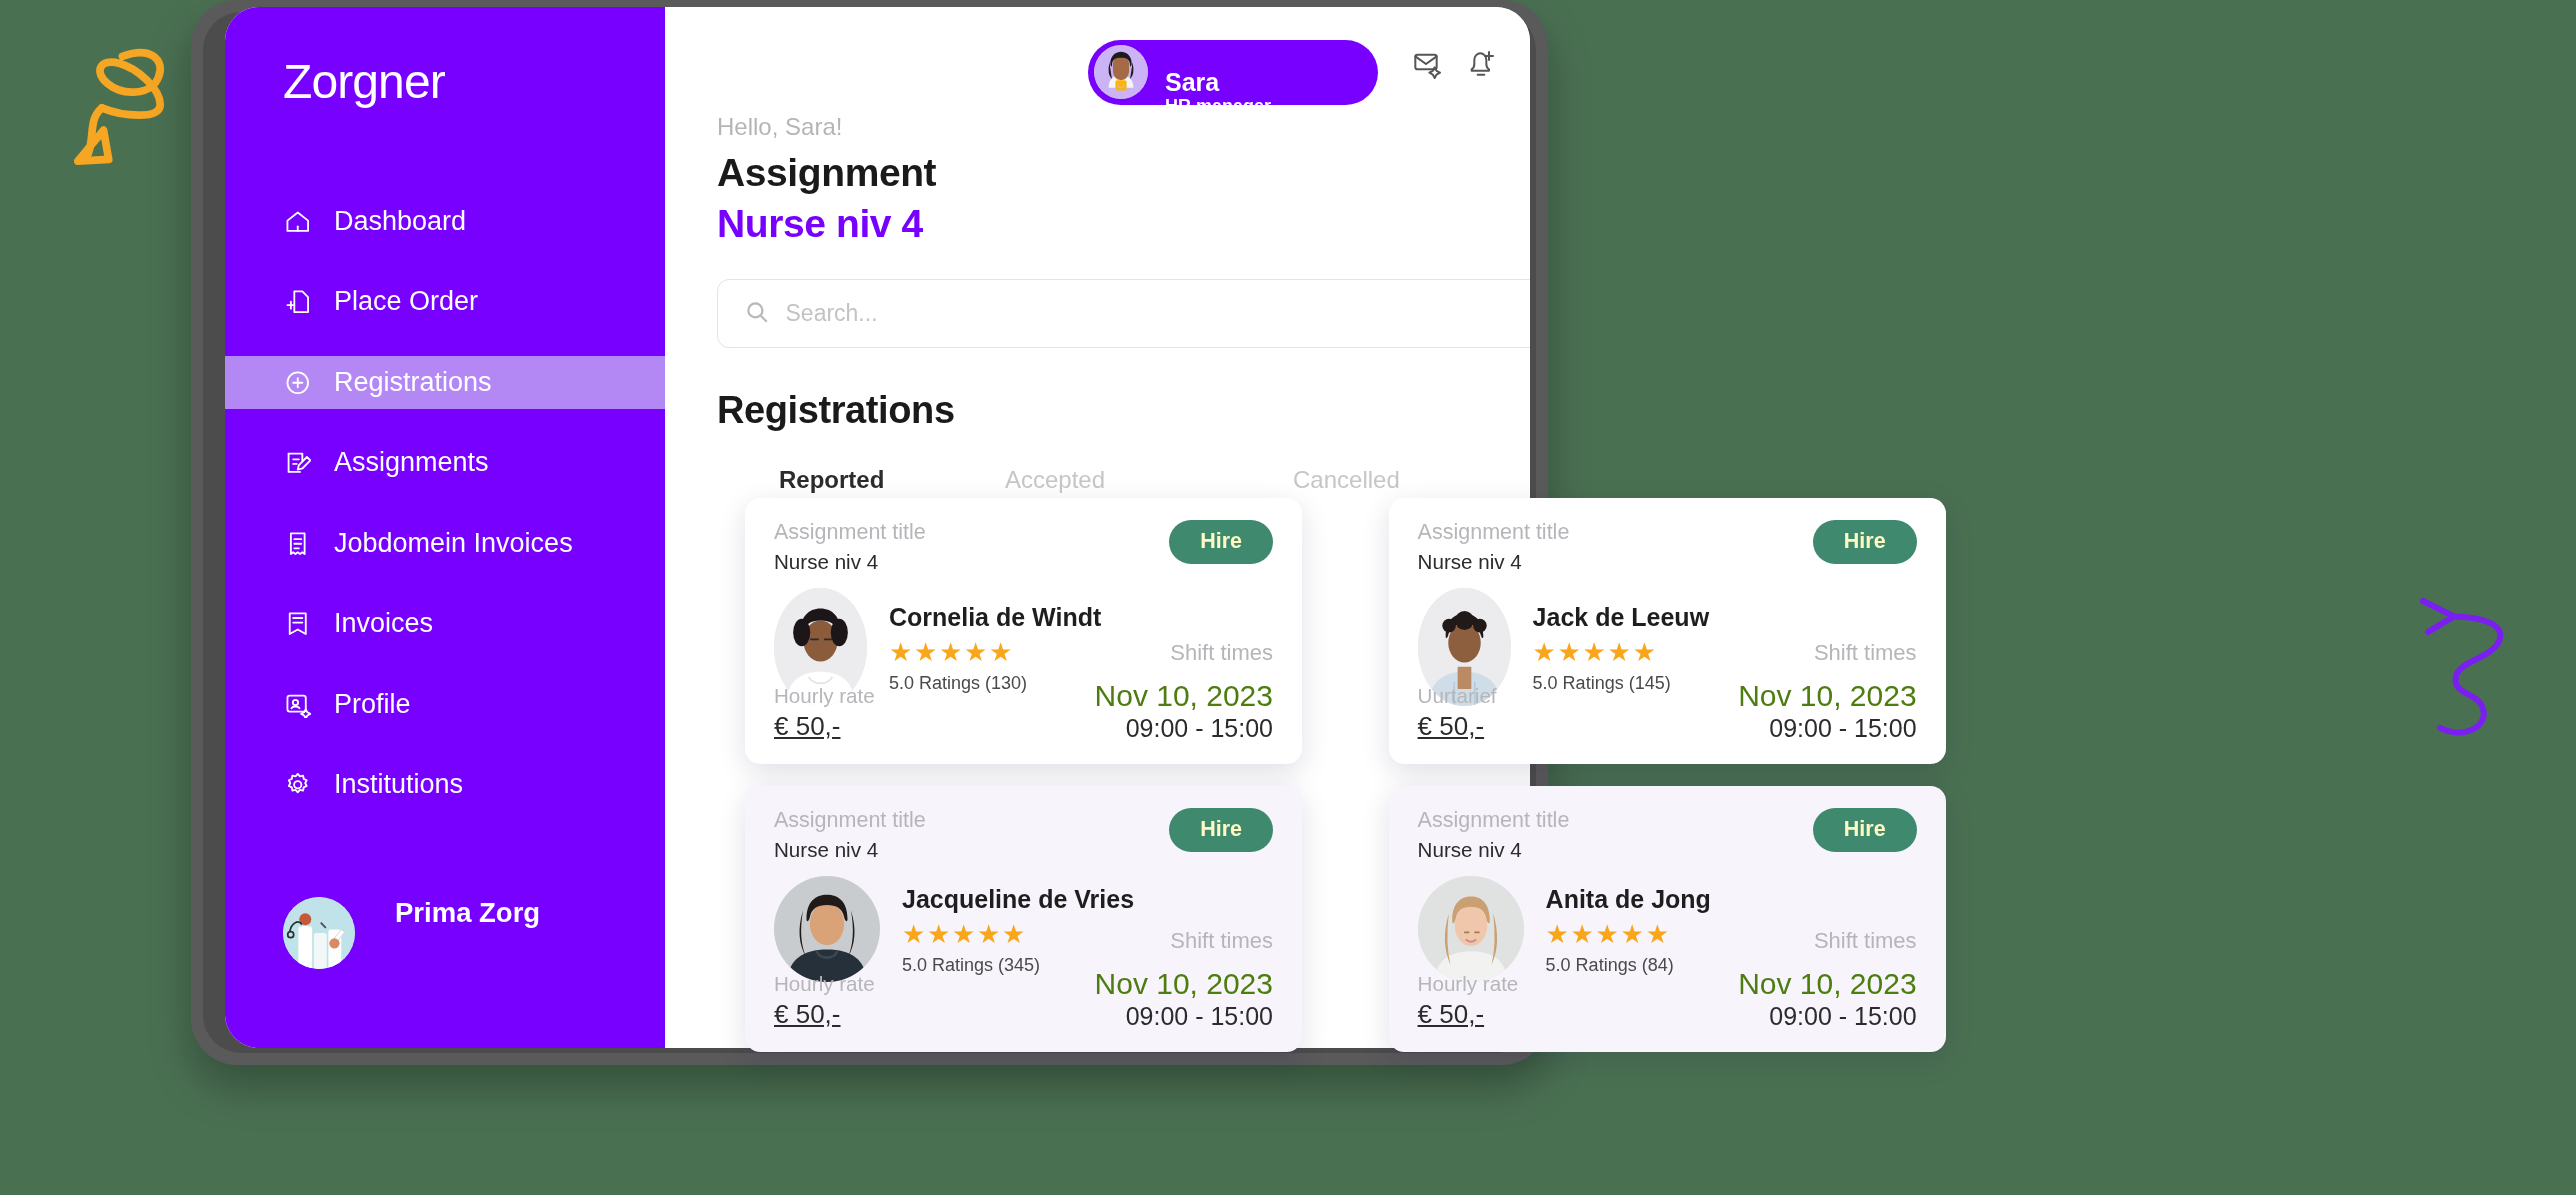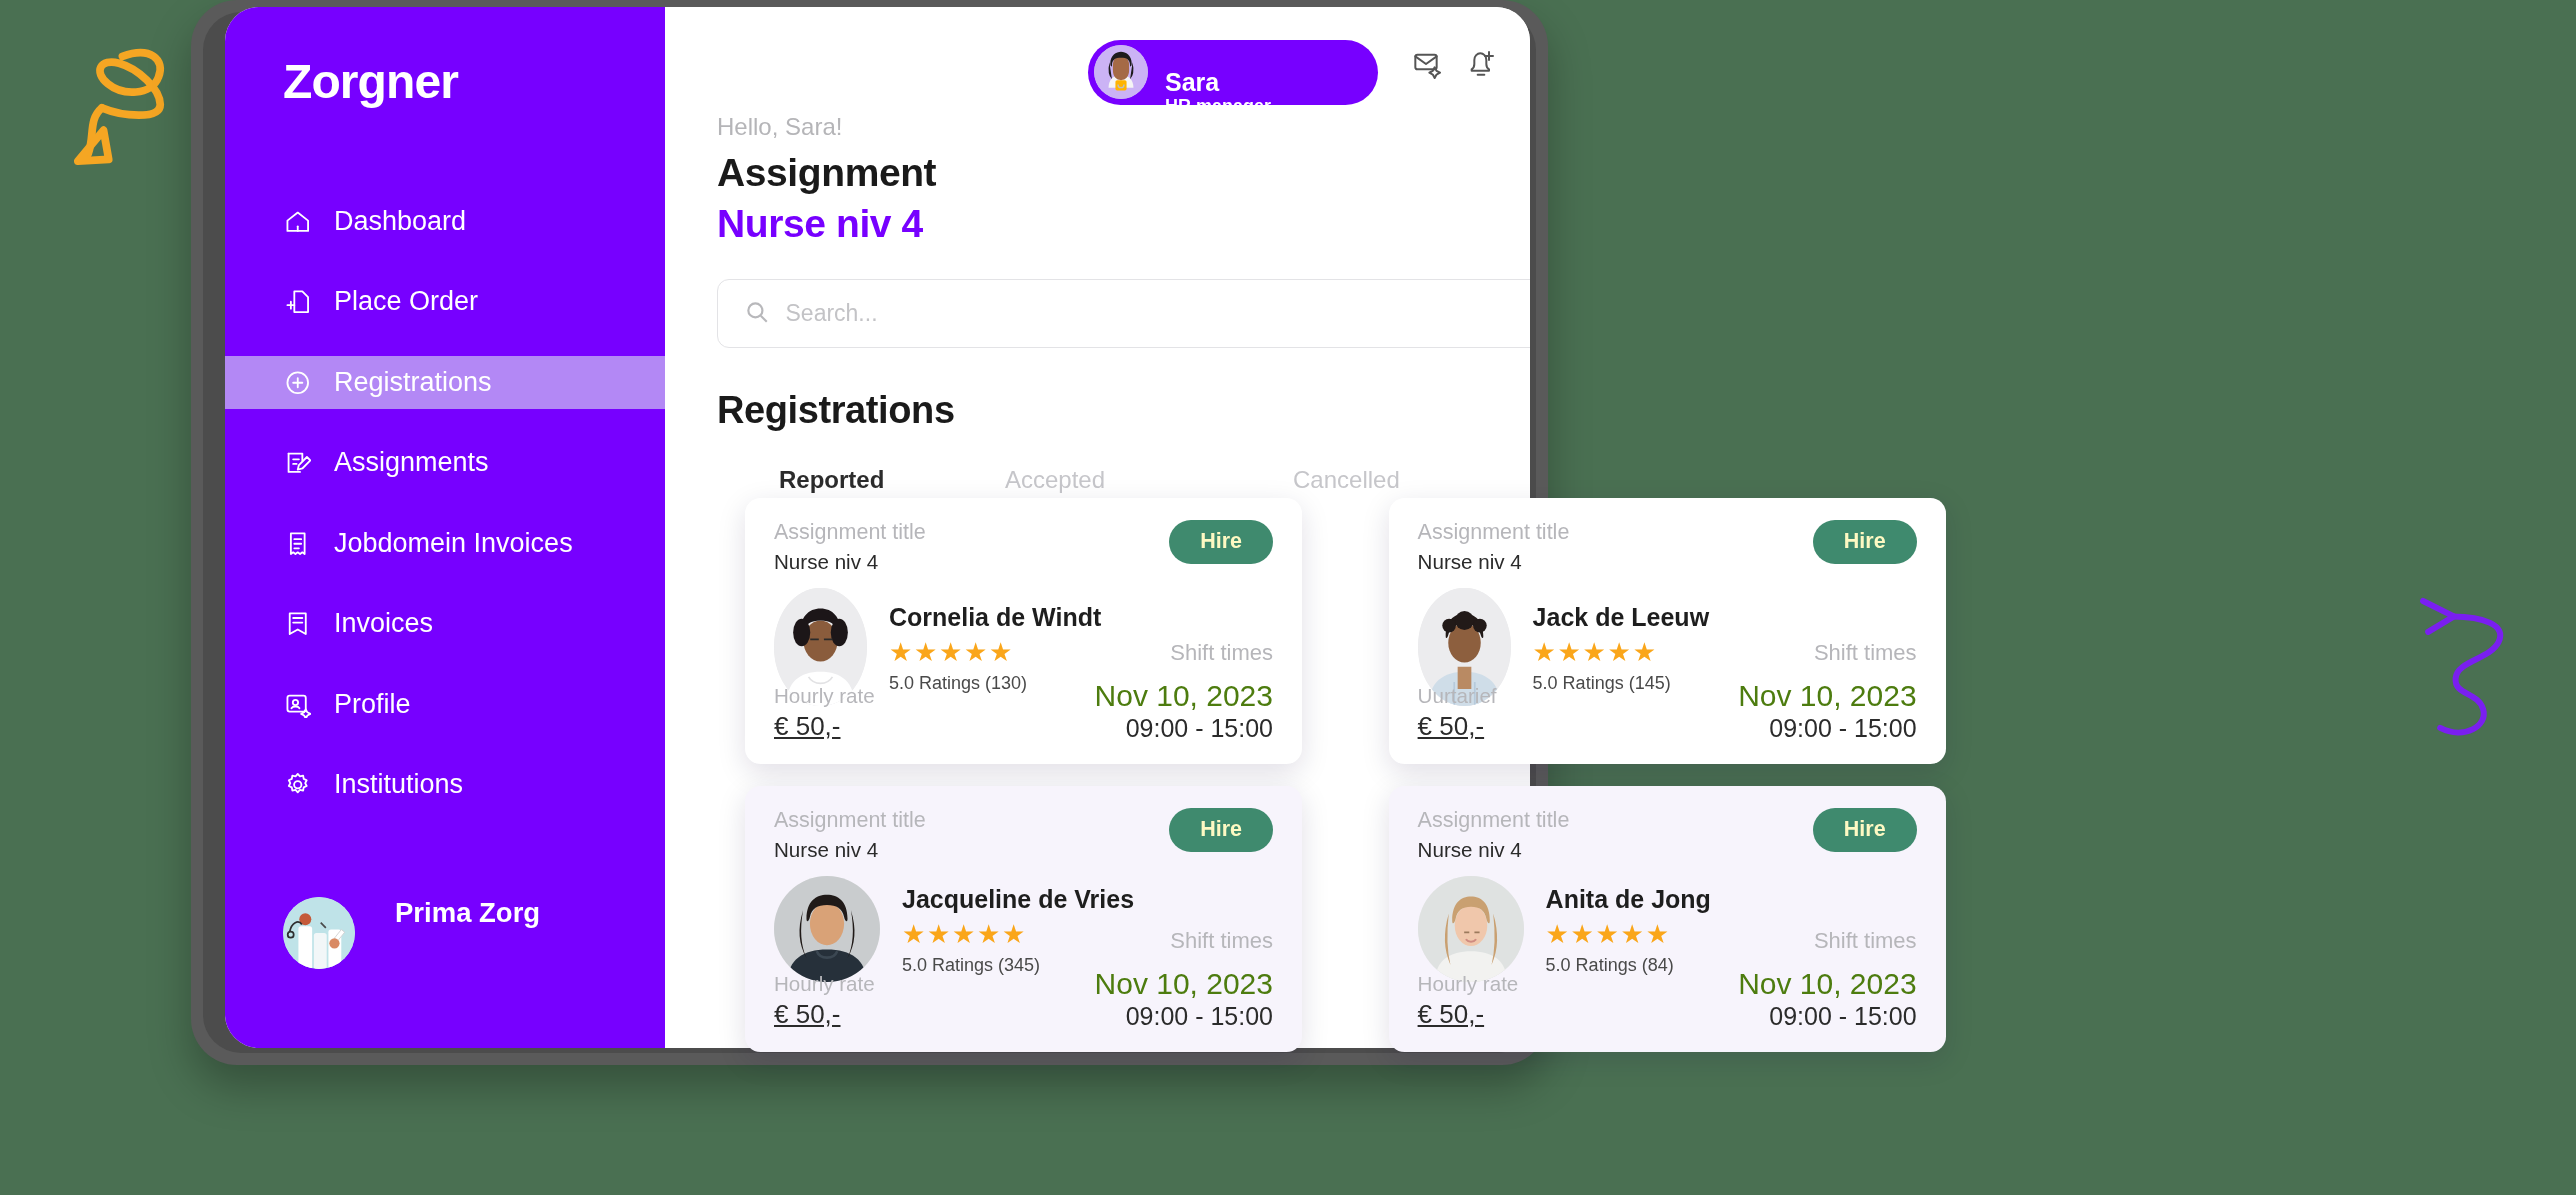--- a/index.html
+++ b/index.html
@@ -40,21 +40,21 @@
   }
 
   
   #sidebar {
     position: absolute; left: 0; top: 0;
     width: 440px; height: 100%;
     background: #7700ff;
     color: #fff;
   }
   #brand-logo {
-    font-size: 48px; font-weight: 700;
+    font-size: 48px; font-weight: 400;
     letter-spacing: -0.9px;
     padding: 47px 0 0 58px;
   }
   #nav-list { margin-top: 86px; }
   .nav-item {
     display: flex; align-items: center;
     gap: 22px;
     height: 53px;
     padding-left: 58px;
     margin-bottom: 27.5px;

